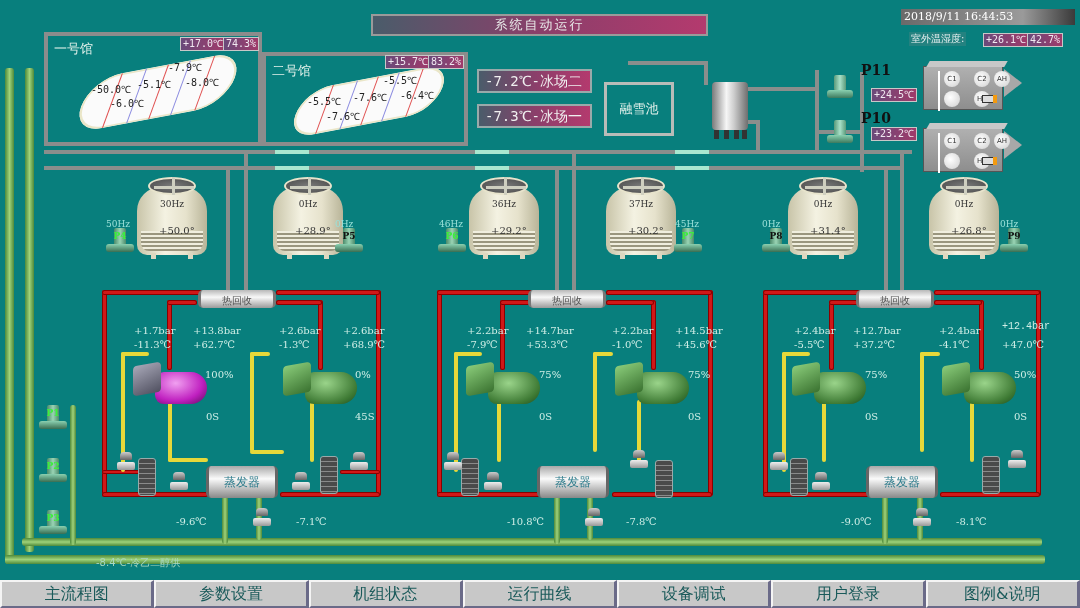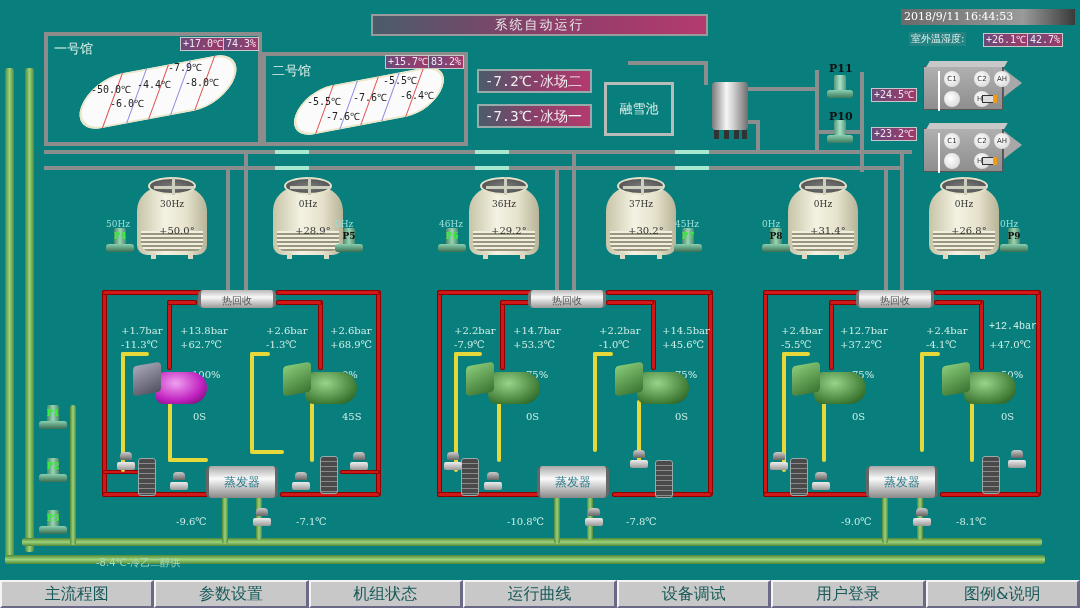--- a/index.html
+++ b/index.html
@@ -22,21 +22,21 @@
   .temp-box { position: absolute; height: 24px; border: 2px solid #9aa; background: linear-gradient(90deg,#4a5c6a,#8a3f6a,#b43a6e);
     color: #f0f0f0; font-size: 14px; line-height: 20px; padding: 0 6px; font-family: "DejaVu Sans Mono", monospace; white-space: nowrap; }
   .snow-pool { position: absolute; left: 604px; top: 82px; width: 70px; height: 54px; border: 3px solid #b8bcb8;
     color: #e0f0ea; text-align: center; line-height: 48px; font-size: 13px; font-family: "DejaVu Sans", sans-serif; }
   .tank { position: absolute; left: 712px; top: 82px; width: 36px; height: 48px; border-radius: 4px;
     background: linear-gradient(90deg,#7a7a7a,#f6f6f6 40%,#cfcfcf 60%,#6e6e6e); }
   .tank-leg { position: absolute; width: 5px; height: 9px; background: #333; }
   .clock { position: absolute; left: 901px; top: 9px; width: 174px; height: 16px;
     background: linear-gradient(90deg,#6a6a6a,#9a9a9a 70%,#3a3a3a); color: #fff; font-size: 11px; line-height: 16px; padding-left: 3px; font-family: "DejaVu Serif", serif; }
   .outdoor-label { position: absolute; left: 909px; top: 32px; font-size: 10px; color: #e8f0f0; font-family: "DejaVu Sans", sans-serif; background: rgba(120,140,140,.25); padding: 0 2px; }
-  .pump-lbl { position: absolute; font-size: 11px; font-weight: bold; color: #111; font-family: "DejaVu Serif", serif; }
+  .pump-lbl { position: absolute; font-size: 14px; font-weight: bold; color: #111; font-family: "DejaVu Serif", serif; margin-left: 32px; }
   .pump { position: absolute; }
   .pump .body { position: absolute; left: 3px; top: 0; width: 12px; height: 16px; background: linear-gradient(90deg,#5a9a7a,#a8e0c8,#5a9a7a); border-radius: 2px; }
   .pump .base { position: absolute; left: -4px; top: 15px; width: 26px; height: 8px; background: linear-gradient(180deg,#8ad0b0,#3e7a5e); border-radius: 3px; }
   .ahu { position: absolute; width: 80px; height: 44px; background: linear-gradient(180deg,#b0b0b0,#8e8e8e); border: 1px solid #555; }
   .ahu .top { position: absolute; left: 4px; top: -6px; width: 78px; height: 6px; background: #c8c8c8; transform: skewX(-30deg); }
   .ahu .hood { position: absolute; left: 80px; top: 2px; width: 0; height: 0; border-top: 14px solid transparent; border-bottom: 14px solid transparent; border-left: 18px solid #a8a8a8; }
   .ahu .c { position: absolute; width: 16px; height: 16px; border-radius: 50%; background: radial-gradient(circle at 40% 40%,#fff,#cfcfcf); color: #333; font-size: 7px; line-height: 16px; text-align: center; font-family: "DejaVu Sans", sans-serif; }
   .ahu .bar { position: absolute; left: 14px; top: 4px; width: 2px; height: 40px; background: #fff; }
   .ahu .org { position: absolute; left: 58px; top: 28px; width: 12px; height: 8px; background: #ddd; border: 1px solid #333; }
   .ahu .org::after { content: ""; position: absolute; right: -4px; top: -1px; width: 4px; height: 8px; background: #f39a10; }
@@ -65,21 +65,21 @@
     border-left: 3px solid #666; border-right: 3px solid #666; color: #2a7a8a; font-size: 12px; text-align: center; line-height: 32px; font-family: "DejaVu Sans", sans-serif; }
   .plate { position: absolute; width: 18px; height: 38px; background: repeating-linear-gradient(180deg,#4a4a4a 0 4px,#8a8a8a 4px 5px); border: 1px solid #9aa; border-radius: 3px; }
   .valve { position: absolute; width: 18px; height: 20px; }
   .valve .a { position: absolute; left: 3px; top: 0; width: 12px; height: 8px; border-radius: 4px 4px 1px 1px; background: linear-gradient(180deg,#ccc,#666); }
   .valve .b { position: absolute; left: 0; top: 10px; width: 18px; height: 8px; background: linear-gradient(180deg,#eee,#999); border-radius: 2px; }
   .comp { position: absolute; width: 74px; height: 44px; }
   .comp .shell { position: absolute; left: 22px; top: 10px; width: 52px; height: 32px; border-radius: 10px 18px 18px 10px; background: radial-gradient(ellipse at 40% 35%,#9ad48a,#3e7a34 70%,#1e4a1e); }
   .comp .motor { position: absolute; left: 0; top: 2px; width: 28px; height: 30px; border-radius: 4px; background: linear-gradient(160deg,#8acc7a,#3a7230); transform: skewY(-10deg); }
   .comp.magenta .shell { background: radial-gradient(ellipse at 40% 35%,#f0a0f0,#c020c0 60%,#5a0a5a); }
   .comp.magenta .motor { background: linear-gradient(160deg,#a8a8b8,#505060); }
-  .rd { position: absolute; font-size: 10px; color: #cfeee6; font-family: "DejaVu Serif", serif; white-space: nowrap; line-height: 14px; }
+  .rd { position: absolute; font-size: 10px; color: #cfeee6; font-family: "DejaVu Serif", serif; white-space: nowrap; line-height: 14px; margin-left: 13px; }
   .arrow-h { position: absolute; width: 34px; height: 4px; background: #a8e8d0; }
   .glycol-text { position: absolute; left: 96px; top: 556px; font-size: 10px; color: #a8d8c0; font-family: "DejaVu Sans", sans-serif; }
   .evapt { position: absolute; font-size: 10px; color: #cfeee6; font-family: "DejaVu Serif", serif; }
   .nav { position: absolute; left: 0; top: 579px; width: 1080px; height: 29px; display: flex; background: #087f7d; padding-top: 1px; }
   .nav-btn { flex: 1; height: 28px; background: #c8c8c8; border-top: 2px solid #f4f4f4; border-left: 2px solid #f4f4f4; border-right: 3px solid #6a6a88; border-bottom: 2px solid #6a6a88;
     color: #1a5a5a; font-size: 16px; text-align: center; line-height: 24px; font-family: "DejaVu Sans", sans-serif; cursor: pointer; }
 </style>
 </head>
 <body>
 
@@ -96,21 +96,21 @@
     <div class="ln" style="left:50px;background:#8a8ae0;"></div>
     <div class="ln" style="left:70px;background:#e05050;"></div>
     <div class="ln" style="left:90px;background:#8a8ae0;"></div>
     <div class="ln" style="left:112px;background:#e05050;"></div>
   </div>
 </div>
 <div class="badge" style="left:180px;top:37px;">+17.0℃</div>
 <div class="badge" style="left:223px;top:37px;">74.3%</div>
 <div class="rink-t" style="left:168px;top:60px;">-7.9℃</div>
 <div class="rink-t" style="left:91px;top:82px;">-50.0℃</div>
-<div class="rink-t" style="left:137px;top:77px;">-4.4℃</div>
+<div class="rink-t" style="left:137px;top:77px;">-5.1℃</div>
 <div class="rink-t" style="left:185px;top:75px;">-8.0℃</div>
 <div class="rink-t" style="left:110px;top:96px;">-6.0℃</div>
 
 <div class="hall" style="left:262px;top:52px;width:206px;height:94px;">
   <div class="hall-name" style="left:6px;top:6px;">二号馆</div>
   <div class="rink" style="left:36px;top:20px;width:134px;height:50px;">
     <div class="ln" style="left:26px;background:#e05050;"></div>
     <div class="ln" style="left:48px;background:#8a8ae0;"></div>
     <div class="ln" style="left:67px;background:#e05050;"></div>
     <div class="ln" style="left:86px;background:#8a8ae0;"></div>

